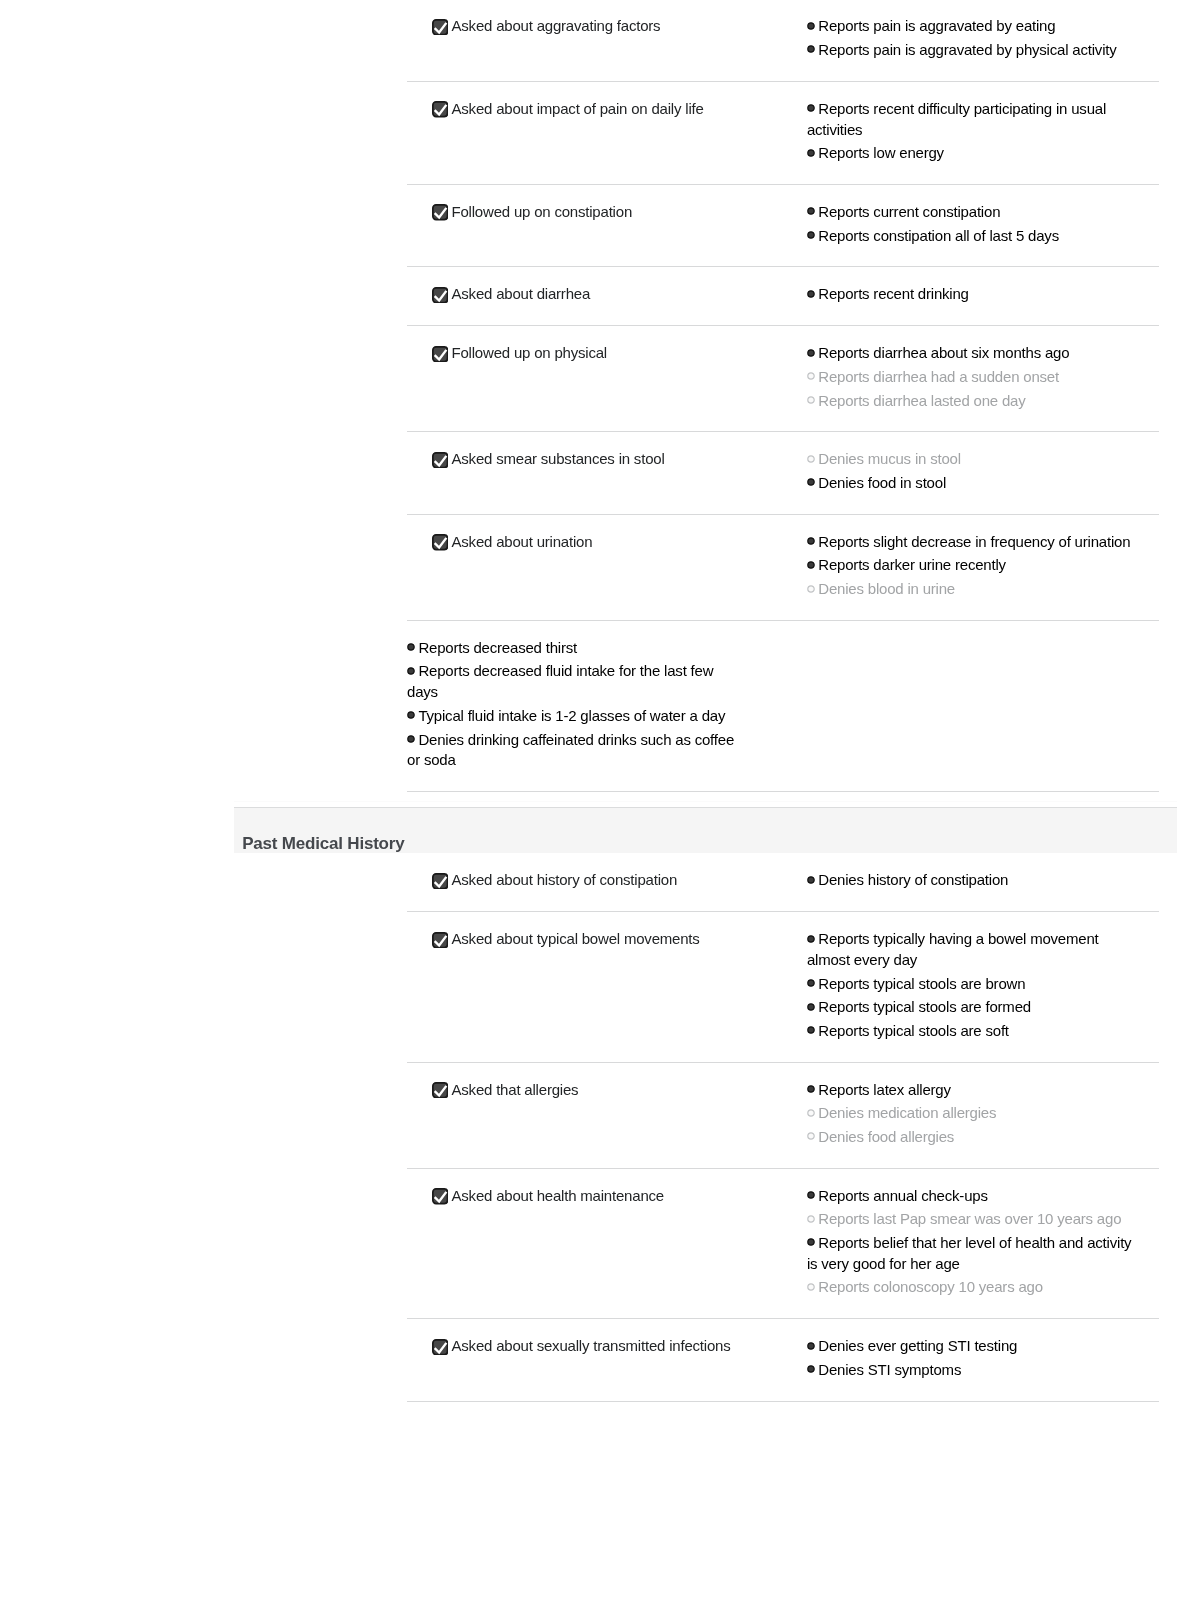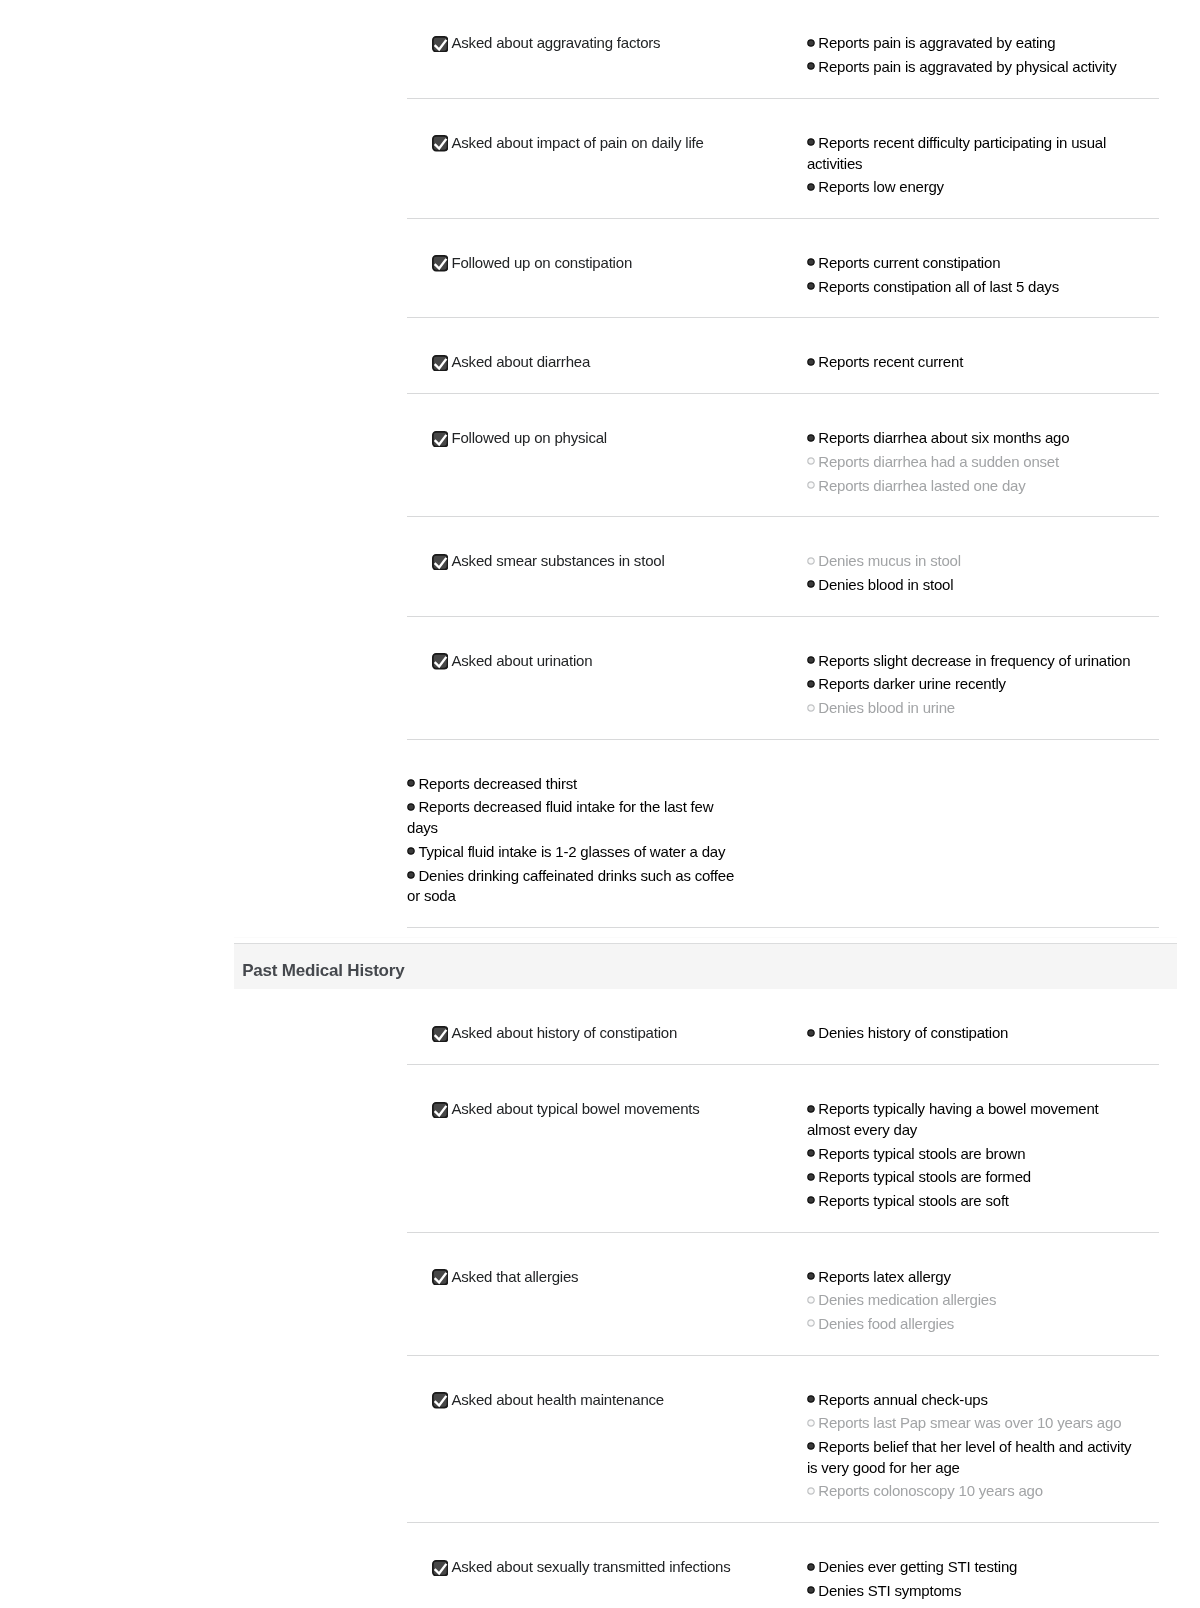--- a/index.html
+++ b/index.html
@@ -39,29 +39,29 @@
     box-sizing: border-box;
   }
   .section-header-title {
     font-size: 17px;
     line-height: 20px;
     letter-spacing: -0.2px;
     font-weight: bold;
     color: #45484d;
     padding-left: 8.2px;
     position: relative;
-    top: 4px;
+    top: 13px;
   }
   .row {
     display: flex;
     border-bottom: 1px solid #d8d9da;
     margin-left: 173px;
     width: 752px;
     box-sizing: border-box;
-    padding-top: 34px;
+    padding-top: 17px;
     padding-bottom: 20px;
   }
   .row-left {
     width: 399.9px;
     flex: 0 0 399.9px;
     display: flex;
     align-items: flex-start;
   }
   .cbox {
     width: 16.4px;
@@ -164,21 +164,21 @@
           <div class="row-left">
             <svg viewBox="0 0 16 16" class="cbox">
               <rect x="0.85" y="0.85" width="14.3" height="14.3" rx="3.1" fill="#474747" stroke="#1a1a1a" stroke-width="1.7"></rect>
               <path d="M2.6 9.0 L6.95 13.2 L14.0 3.8" fill="none" stroke="#ffffff" stroke-width="2.35" stroke-linecap="butt" stroke-linejoin="miter"></path>
             </svg>
             <span class="row-label">Asked about diarrhea</span>
           </div>
           <div class="row-right">
             <div class="finding"><svg viewBox="0 0 8 8" class="fbullet">
                 <circle cx="4" cy="4" r="3.2" fill="#3a3a3a" stroke="#111111" stroke-width="1.2"></circle>
-              </svg><span>Reports recent current</span></div>
+              </svg><span>Reports recent drinking</span></div>
           </div>
         </div>
         <div class="row">
           <div class="row-left">
             <svg viewBox="0 0 16 16" class="cbox">
               <rect x="0.85" y="0.85" width="14.3" height="14.3" rx="3.1" fill="#474747" stroke="#1a1a1a" stroke-width="1.7"></rect>
               <path d="M2.6 9.0 L6.95 13.2 L14.0 3.8" fill="none" stroke="#ffffff" stroke-width="2.35" stroke-linecap="butt" stroke-linejoin="miter"></path>
             </svg>
             <span class="row-label">Followed up on physical</span>
           </div>
@@ -201,21 +201,21 @@
               <path d="M2.6 9.0 L6.95 13.2 L14.0 3.8" fill="none" stroke="#ffffff" stroke-width="2.35" stroke-linecap="butt" stroke-linejoin="miter"></path>
             </svg>
             <span class="row-label">Asked smear substances in stool</span>
           </div>
           <div class="row-right">
             <div class="finding dim"><svg viewBox="0 0 8 8" class="fbullet">
                 <circle cx="4" cy="4" r="3.2" fill="#fafafa" stroke="#c2c4c6" stroke-width="1.2"></circle>
               </svg><span>Denies mucus in stool</span></div>
             <div class="finding"><svg viewBox="0 0 8 8" class="fbullet">
                 <circle cx="4" cy="4" r="3.2" fill="#3a3a3a" stroke="#111111" stroke-width="1.2"></circle>
-              </svg><span>Denies blood in stool</span></div>
+              </svg><span>Denies food in stool</span></div>
           </div>
         </div>
         <div class="row">
           <div class="row-left">
             <svg viewBox="0 0 16 16" class="cbox">
               <rect x="0.85" y="0.85" width="14.3" height="14.3" rx="3.1" fill="#474747" stroke="#1a1a1a" stroke-width="1.7"></rect>
               <path d="M2.6 9.0 L6.95 13.2 L14.0 3.8" fill="none" stroke="#ffffff" stroke-width="2.35" stroke-linecap="butt" stroke-linejoin="miter"></path>
             </svg>
             <span class="row-label">Asked about urination</span>
           </div>

